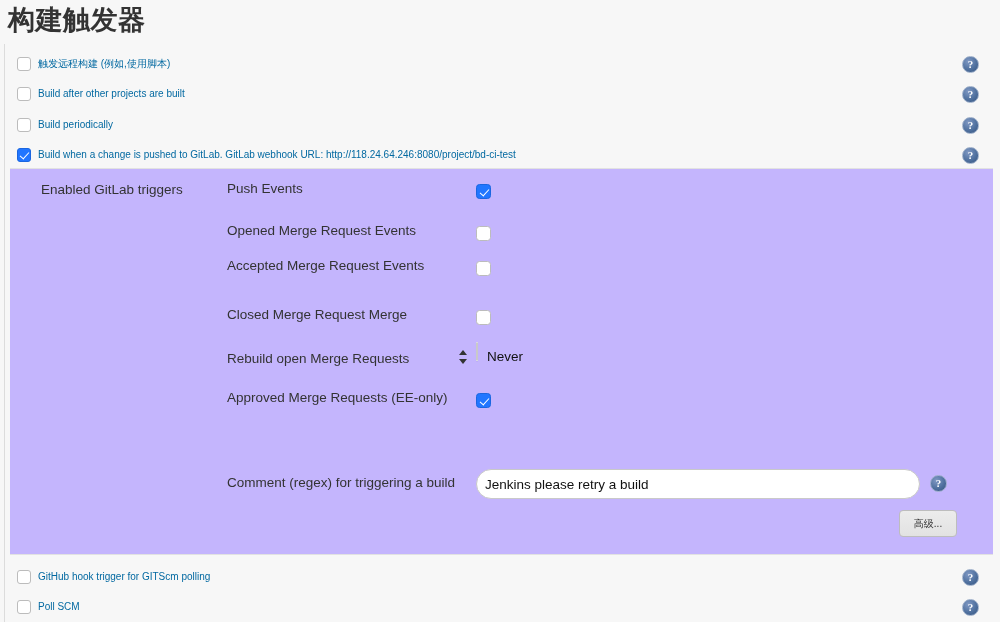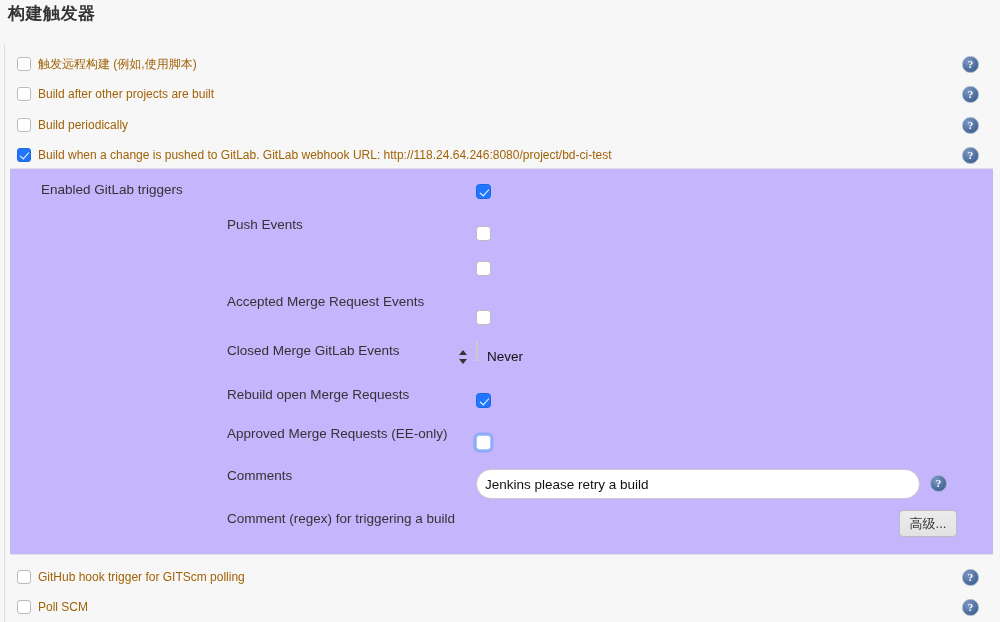--- a/index.html
+++ b/index.html
@@ -14,21 +14,21 @@
     color: #333333;
     overflow: hidden;
     position: relative;
   }
 
   
   .page-title {
     position: absolute;
     left: 8px;
     top: 2px;
-    font-size: 17px;
+    font-size: 27px;
     font-weight: bold;
     color: #333333;
     letter-spacing: 0.5px;
   }
 
   
   .trigger-block {
     position: absolute;
     left: 4px;
     top: 44px;
@@ -49,23 +49,23 @@
     position: absolute;
     left: 12px;
     top: 7px;
     width: 14px;
     height: 14px;
   }
   .cb-row .cb-label {
     position: absolute;
     left: 33px;
     top: 2px;
-    font-size: 12px;
+    font-size: 10px;
     line-height: 24px;
-    color: #a16207;
+    color: #0369a1;
     white-space: nowrap;
   }
 
   
   .mcheck {
     width: 14px;
     height: 14px;
     border-radius: 3px;
     border: 1px solid #bcbcbc;
     background: #ffffff;
@@ -162,21 +162,21 @@
     font-size: 13.5px;
     color: #333333;
     white-space: nowrap;
   }
   .irow .ictl {
     position: absolute;
     left: 466px;
   }
 
   
-  .irow .ilabel { left: 217px; margin-top: 36px; }
+  .irow .ilabel { left: 217px; }
 
   
   .msel {
     width: 444px;
     height: 30px;
     background: #ffffff;
     border: 1px solid #c9c9c9;
     border-radius: 5px;
     box-sizing: border-box;
     position: relative;
@@ -235,21 +235,21 @@
   
   .adv-btn {
     position: absolute;
     left: 889px;
     top: 341px;
     width: 58px;
     height: 27px;
     background: linear-gradient(to bottom, #ececec 0%, #e2e2e2 100%);
     border: 1px solid #bdbdbd;
     border-radius: 4px;
-    font-size: 13px;
+    font-size: 10px;
     color: #333333;
     text-align: center;
     line-height: 25px;
     box-sizing: border-box;
     font-family: "Liberation Sans", "DejaVu Sans", sans-serif;
     cursor: pointer;
   }
 </style>
 </head>
 <body>
@@ -295,34 +295,35 @@
     <div class="inner-title">Enabled GitLab triggers</div>
 
     <div class="irow" style="top:12px;">
       <span class="ilabel">Push Events</span>
       <span class="ictl" style="top:3px;">
         <span class="mcheck big checked"></span>
       </span>
     </div>
 
     <div class="irow" style="top:54px;">
+      <span class="ilabel">Opened Merge Request Events</span>
       <span class="ictl" style="top:3px;">
         <span class="mcheck big"></span>
       </span>
     </div>
 
     <div class="irow" style="top:89px;">
       <span class="ilabel">Accepted Merge Request Events</span>
       <span class="ictl" style="top:3px;">
         <span class="mcheck big"></span>
       </span>
     </div>
 
     <div class="irow" style="top:138px;">
-      <span class="ilabel">Closed Merge GitLab Events</span>
+      <span class="ilabel">Closed Merge Request Merge</span>
       <span class="ictl" style="top:3px;">
         <span class="mcheck big"></span>
       </span>
     </div>
 
     <div class="irow" style="top:221px;">
       <span class="ilabel">Approved Merge Requests (EE-only)</span>
       <span class="ictl" style="top:3px;">
         <span class="mcheck big checked"></span>
       </span>
@@ -331,26 +332,20 @@
     <div class="irow" style="top:176px;">
       <span class="ilabel" style="top:6px;">Rebuild open Merge Requests</span>
       <span class="ictl" style="top:-2px;">
         <span class="msel">
           <span class="selval">Never</span>
           <span class="arrows"></span>
         </span>
       </span>
     </div>
 
-    <div class="irow" style="top:263px;">
-      <span class="ilabel">Comments</span>
-      <span class="ictl" style="top:3px;">
-        <span class="mcheck big focused"></span>
-      </span>
-    </div>
 
     <div class="irow" style="top:300px;">
       <span class="ilabel" style="top:6px;">Comment (regex) for triggering a build</span>
       <span class="ictl" style="top:0px;">
         <input class="mtext" type="text" value="Jenkins please retry a build" style="">
       </span>
       <span class="help-icon" style="position:absolute; left:920px; top:6px;">?</span>
     </div>
 
     <div class="adv-btn">高级...</div>

